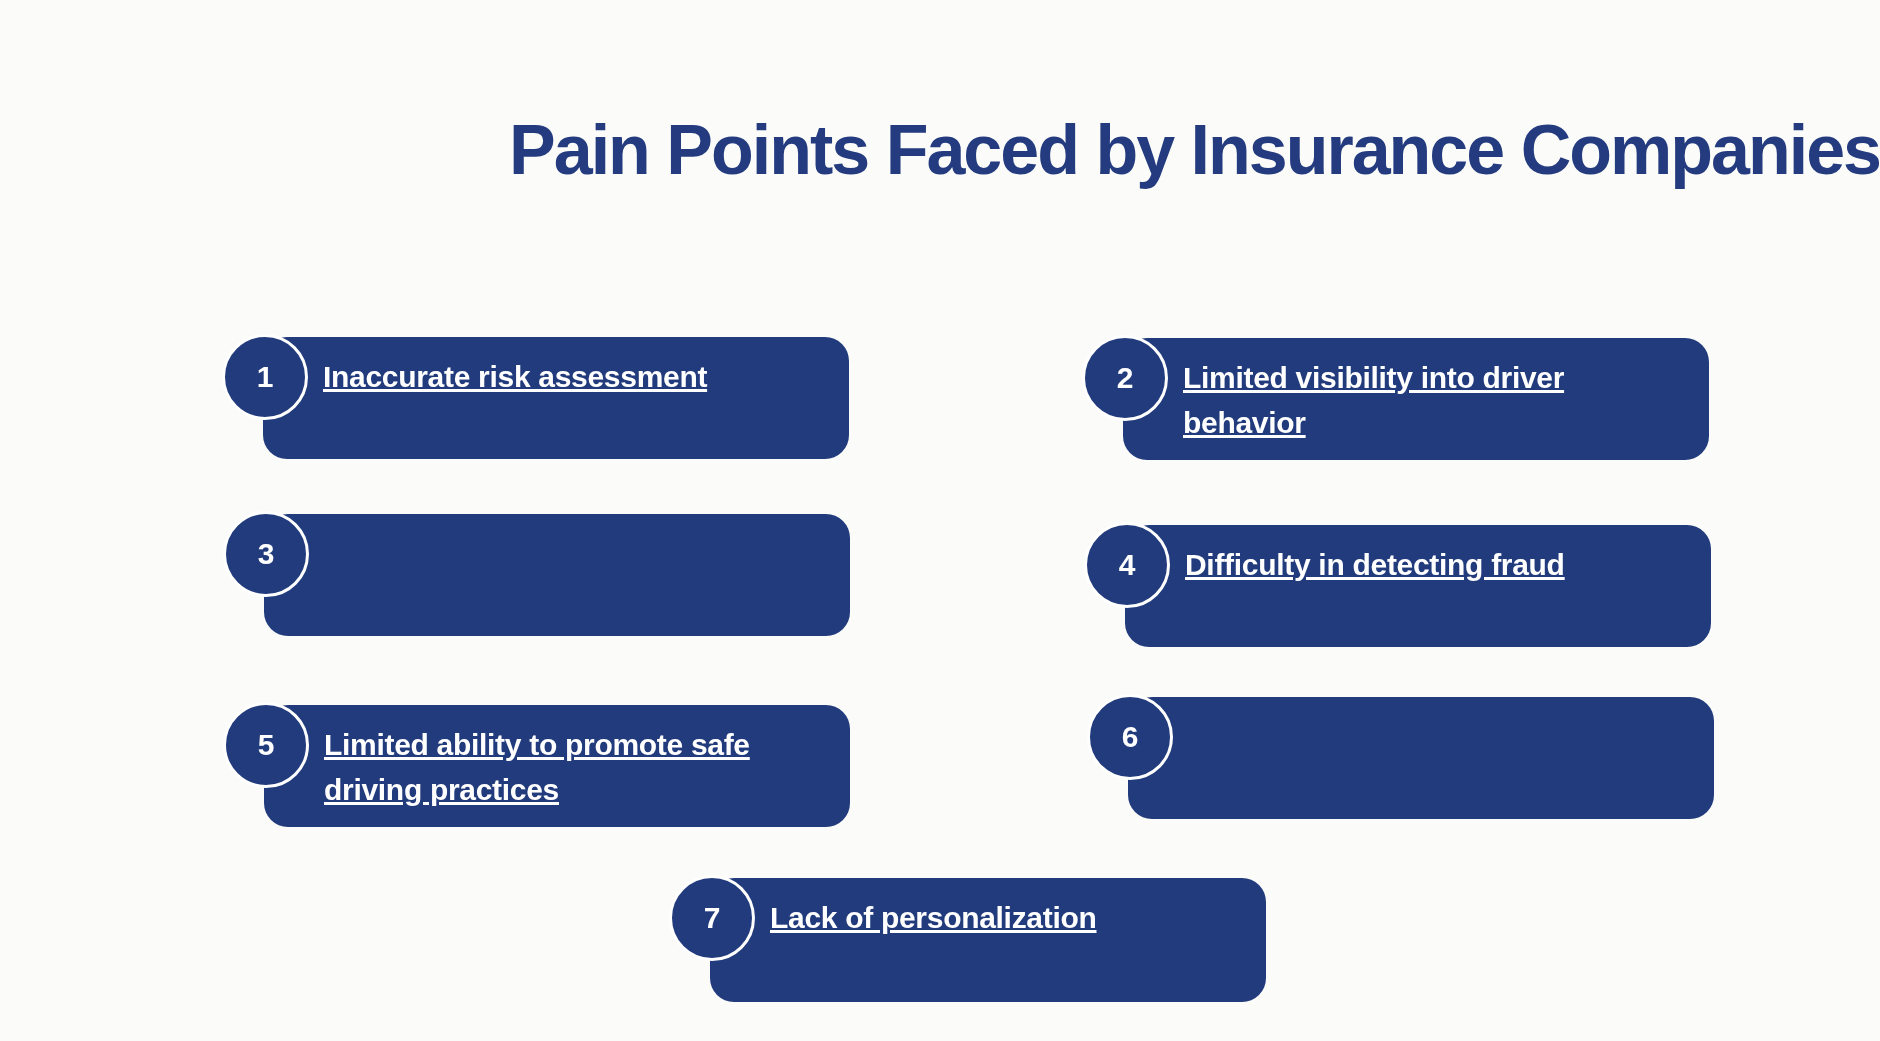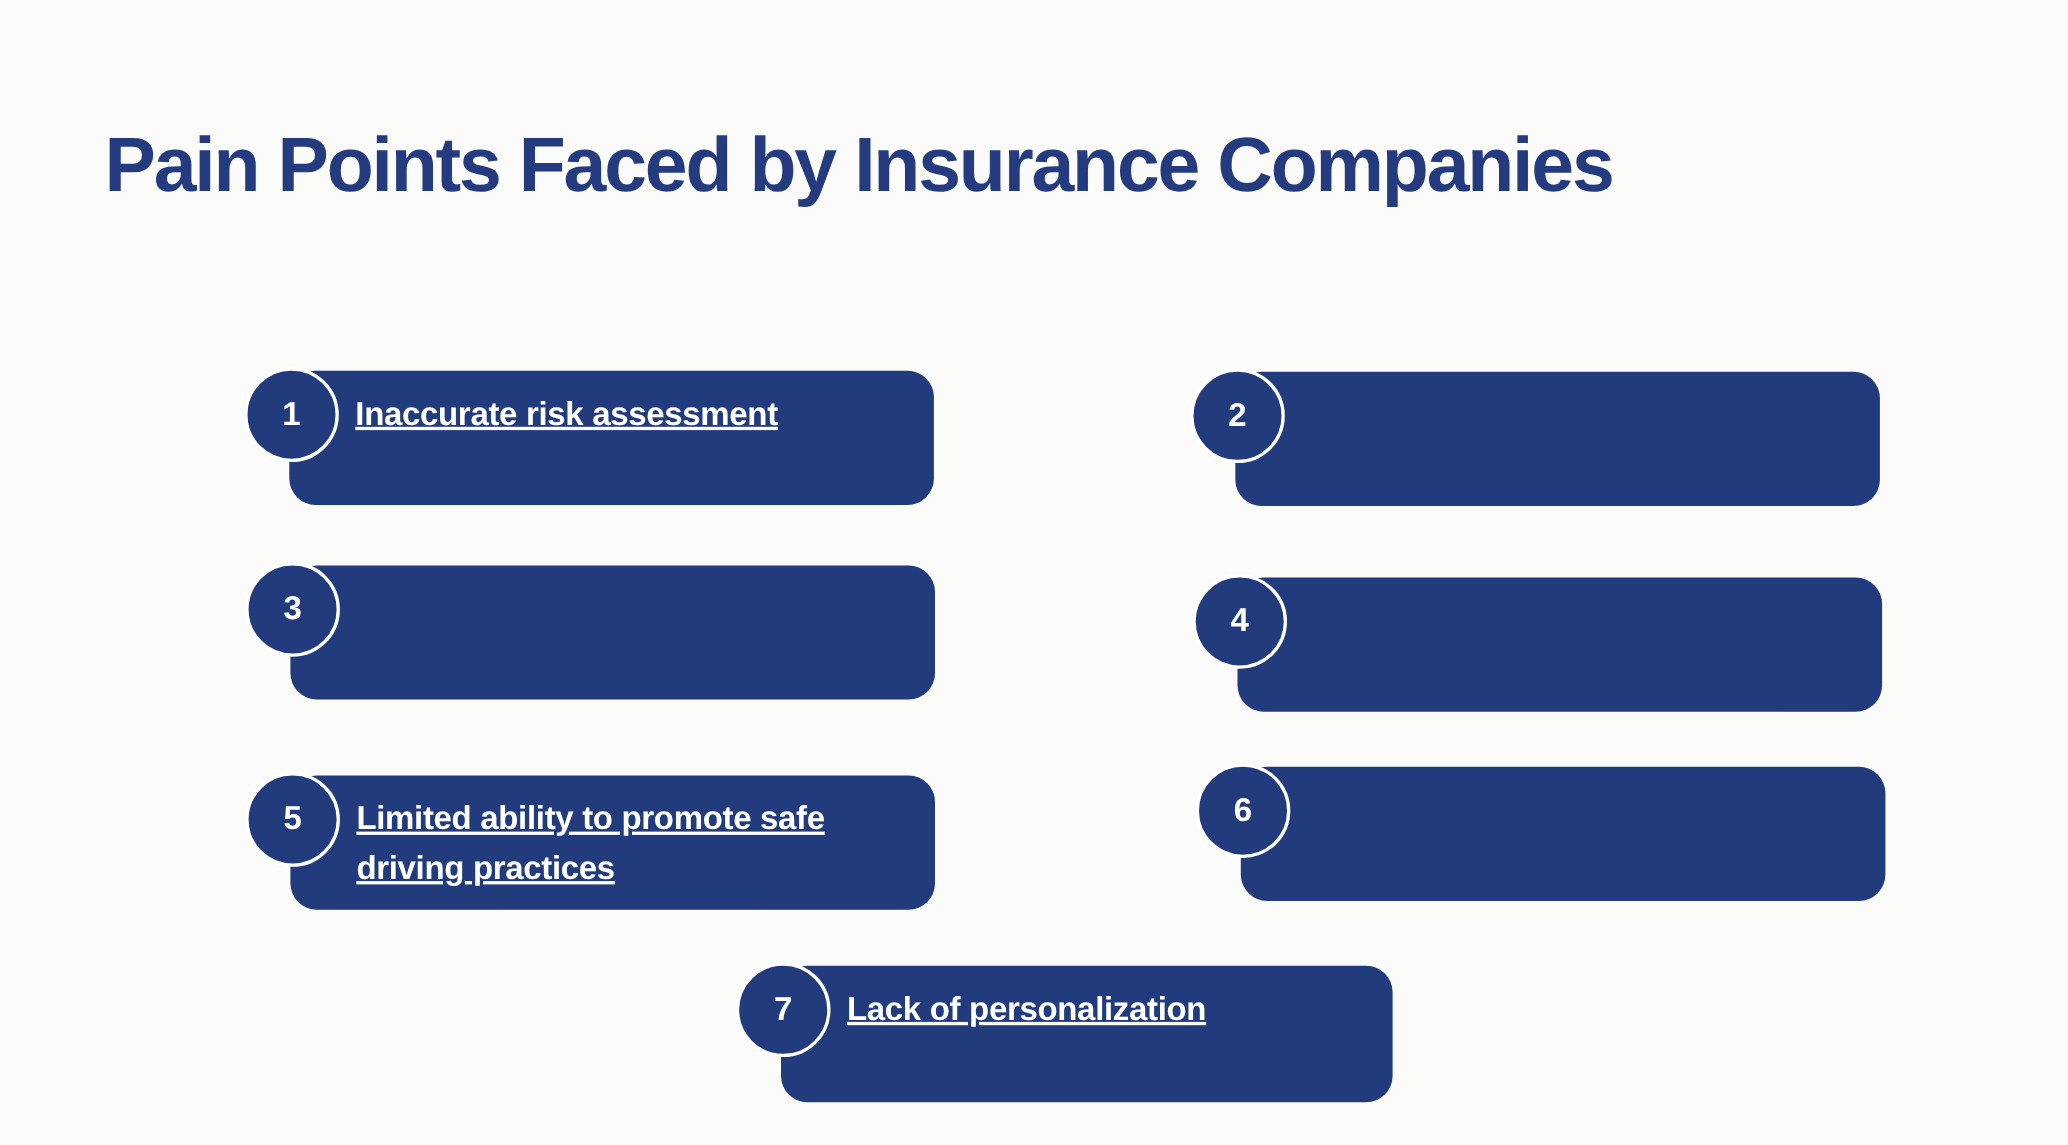--- a/index.html
+++ b/index.html
@@ -12,21 +12,21 @@
   .canvas {
     position: relative;
     width: 1880px; height: 1041px;
     background: #FBFBF9;
   }
   .title {
     position: absolute;
     top: 112px; left: 0;
     width: 100%;
     padding-left: 95px;
-    text-align: left;
+    text-align: right;
     font-size: 70px;
     font-weight: bold;
     letter-spacing: -2px;
     color: #243C7F;
     line-height: 1.1;
   }
   .card {
     position: absolute;
     background: #213B7C;
     border-radius: 24px;
@@ -72,28 +72,31 @@
 
   <h1 class="title">Pain Points Faced by Insurance Companies</h1>
 
   <div class="card c0">
     <span class="badge">1</span>
     <span class="label">Inaccurate risk assessment</span>
   </div>
 
   <div class="card c1">
     <span class="badge">2</span>
+    <span class="label">Limited visibility into driver
+behavior</span>
   </div>
 
   <div class="card c2">
     <span class="badge">3</span>
   </div>
 
   <div class="card c3">
     <span class="badge">4</span>
+    <span class="label">Difficulty in detecting fraud</span>
   </div>
 
   <div class="card c4">
     <span class="badge">5</span>
     <span class="label">Limited ability to promote safe
 driving practices</span>
   </div>
 
   <div class="card c5">
     <span class="badge">6</span>

